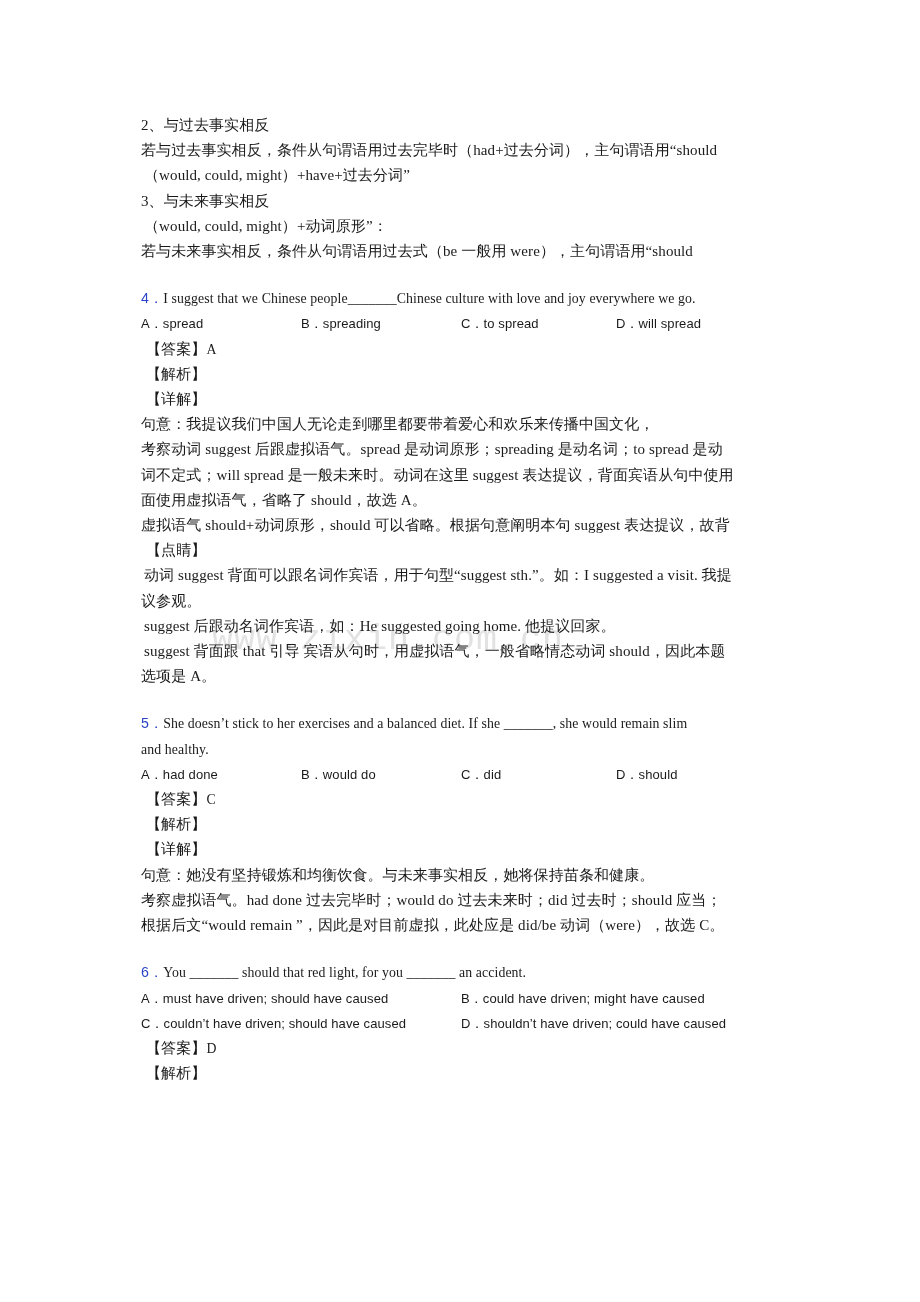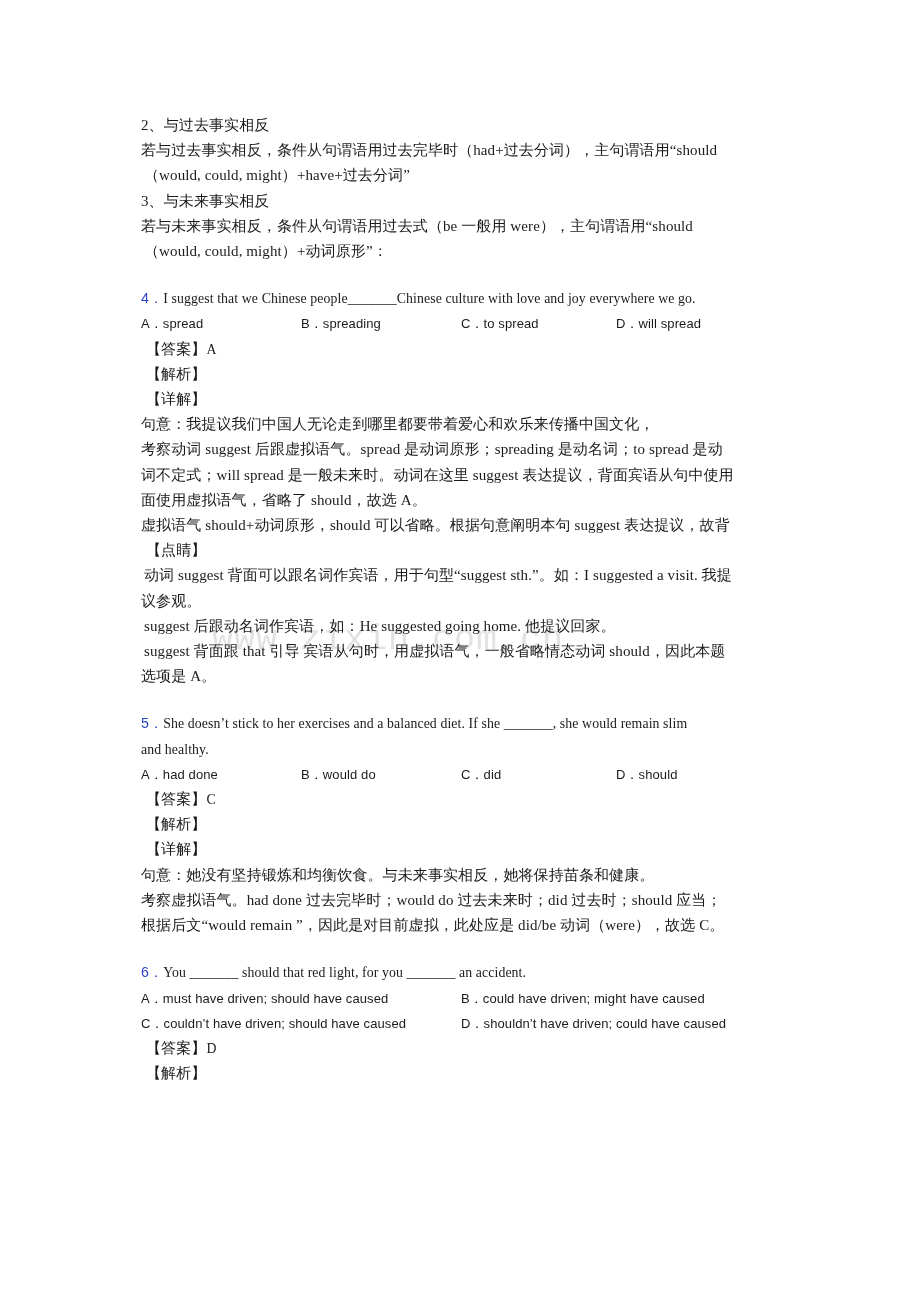--- a/index.html
+++ b/index.html
@@ -85,22 +85,22 @@
 <div class="page">
 
   <div class="watermark">www.zixin.com.cn</div>
 
   <div class="content textlayer">
 
     <div class="line cjk">2、与过去事实相反</div>
     <div class="line cjk">若与过去事实相反，条件从句谓语用过去完毕时（had+过去分词），主句谓语用“should</div>
     <div class="line cjk indent2">（would, could, might）+have+过去分词”</div>
     <div class="line cjk">3、与未来事实相反</div>
+    <div class="line cjk indent2">（would, could, might）+动词原形”：</div>
     <div class="line cjk">若与未来事实相反，条件从句谓语用过去式（be 一般用 were），主句谓语用“should</div>
-    <div class="line cjk indent2">（would, could, might）+动词原形”：</div>
 
     <div class="gap-md"></div>
 
     <div class="line">
       <span class="qnum">4．</span><span class="en">I suggest that we Chinese people_______Chinese culture with love and joy everywhere we go.</span>
     </div>
     <div class="line opts">
       <span class="opt opt-w1">A．spread</span>
       <span class="opt opt-w2">B．spreading</span>
       <span class="opt opt-w3">C．to spread</span>

